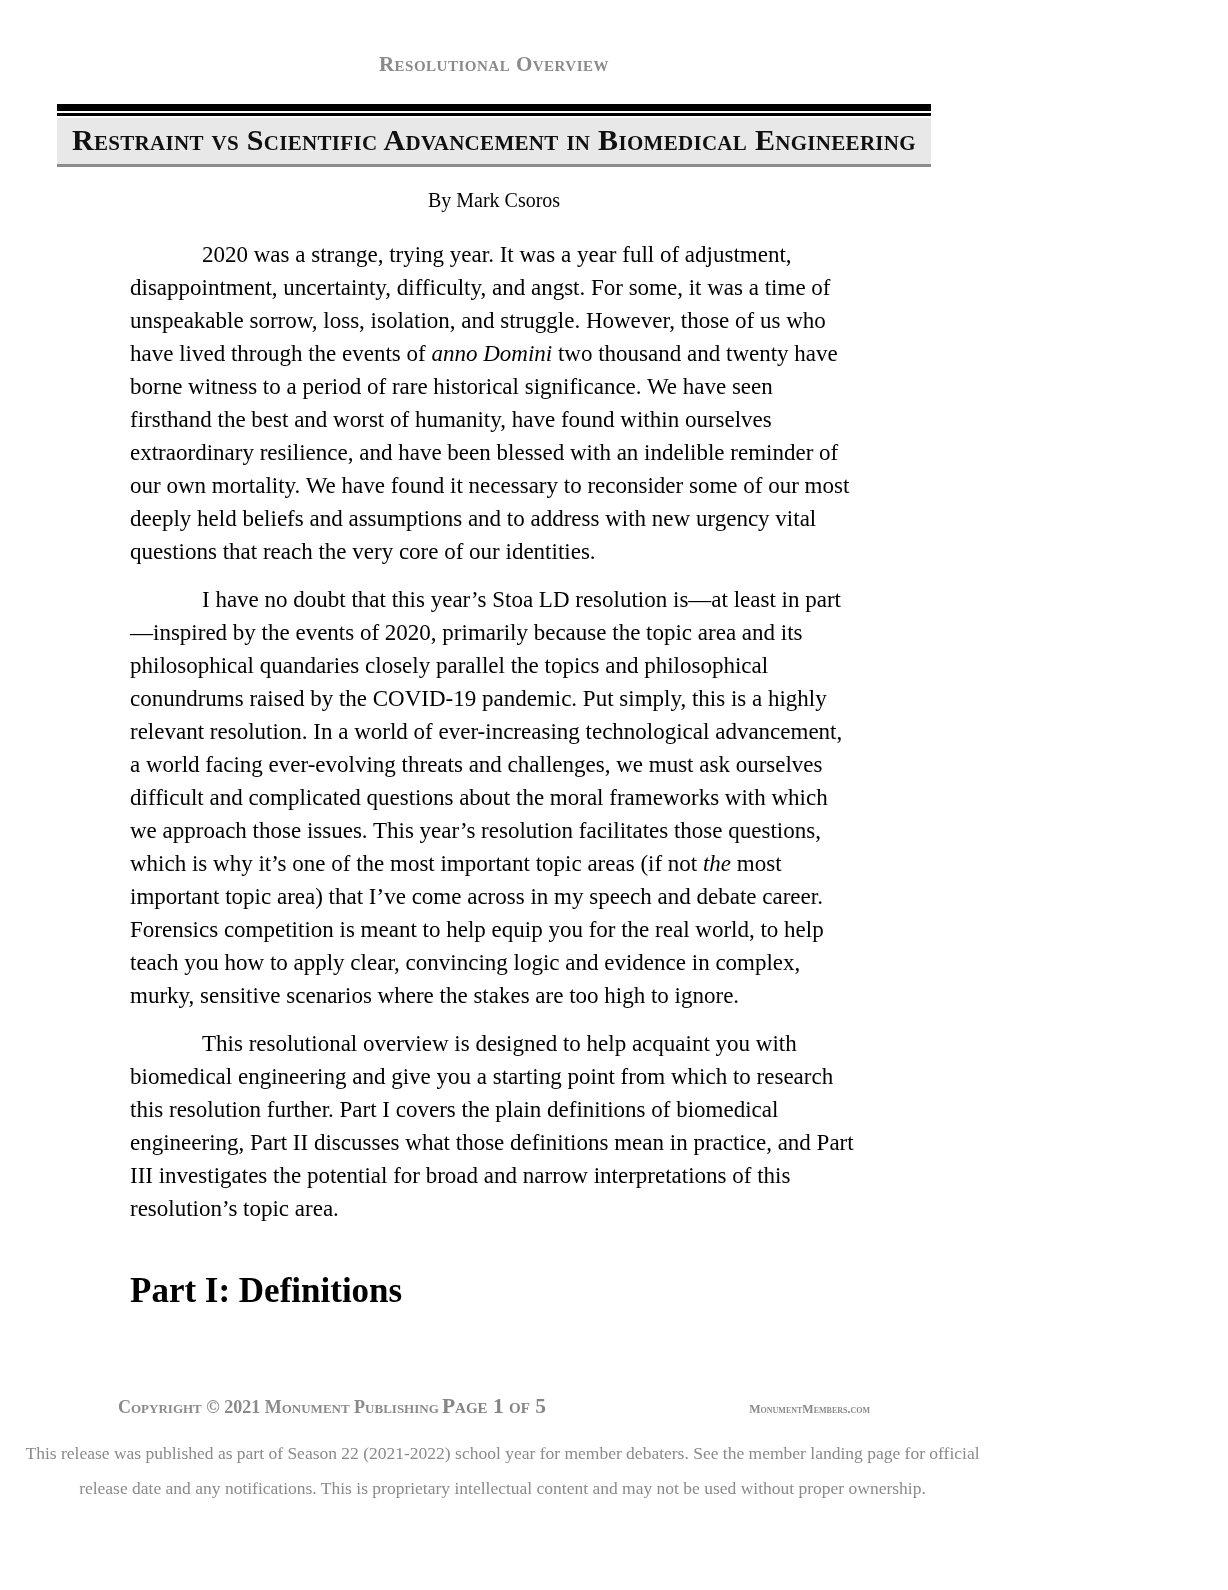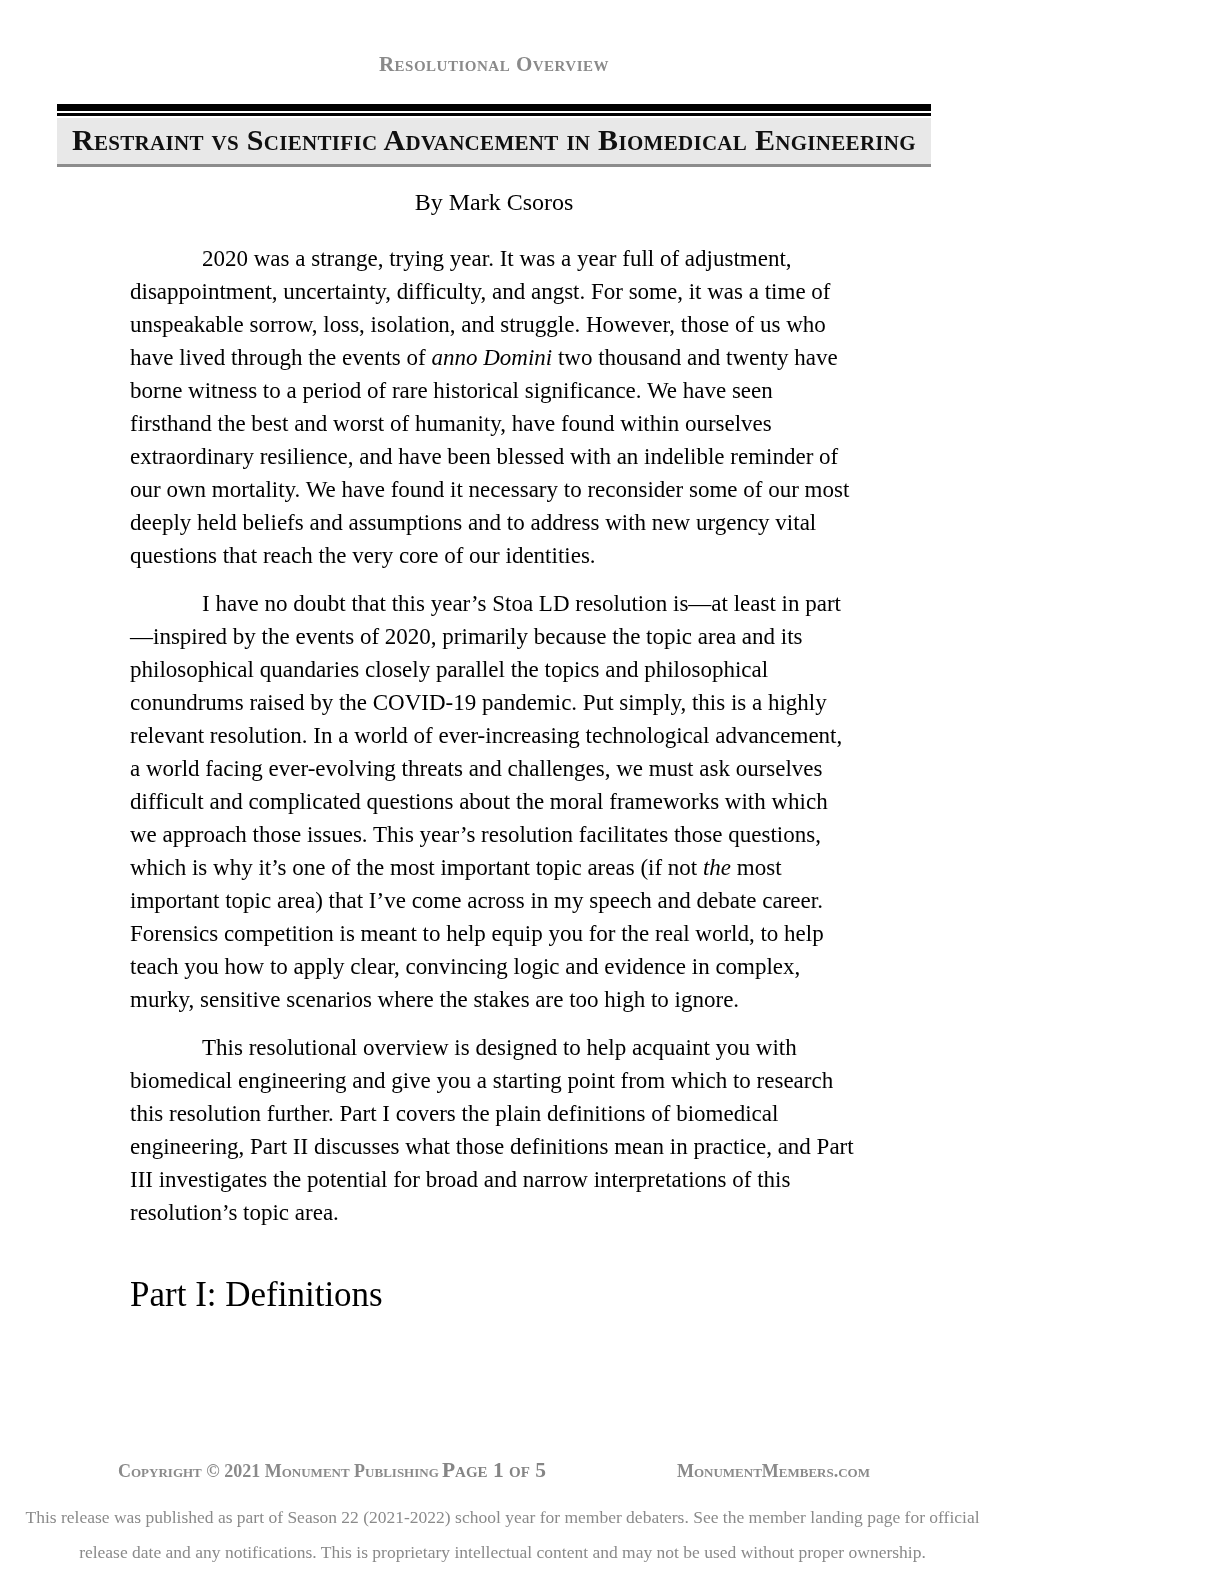--- a/index.html
+++ b/index.html
@@ -32,21 +32,21 @@
     font-variant:small-caps;
     font-weight:bold;
     font-size:30px;
     letter-spacing:0.3px;
     padding:5px 8px 7px 8px;
     color:#101010;
   }
   .byline {
     margin-top:22px;
     text-align:center;
-    font-size:24px;
+    font-size:20px;
   }
   .resolution {
     margin:26px auto 0 auto;
     width:910px;
     text-align:center;
     font-weight:bold;
     font-style:italic;
     font-size:23.5px;
     line-height:34px;
   }
@@ -54,35 +54,35 @@
   .body-para {
     margin:0 0 15px 0;
     text-indent:72px;
     font-size:23px;
     line-height:33px;
   }
   .body-para em { font-style:italic; }
   .section-heading {
     margin:46px 0 20px 0;
     font-size:35px;
-    font-weight:normal;
+    font-weight:bold;
   }
-  .page-footer { position:absolute; left:0; right:0; top:1458px; }
+  .page-footer { position:absolute; left:0; right:0; top:1394px; }
   .footer-row {
     display:grid;
     grid-template-columns:1fr auto 1fr;
     align-items:baseline;
     margin:0 118px;
     color:#8a8a8a;
     font-variant:small-caps;
     font-weight:bold;
   }
   .footer-left  { font-size:18px; justify-self:start; }
   .footer-center{ font-size:21.5px; justify-self:center; color:#858585; }
-  .footer-right { font-size:18px; justify-self:end; }
+  .footer-right { font-size:12px; justify-self:end; }
   .footer-note {
     margin:17px auto 0 auto;
     width:1005px;
     text-align:center;
     font-size:17.5px;
     line-height:35px;
     color:#8a8a8a;
   }
 </style>
 </head>

